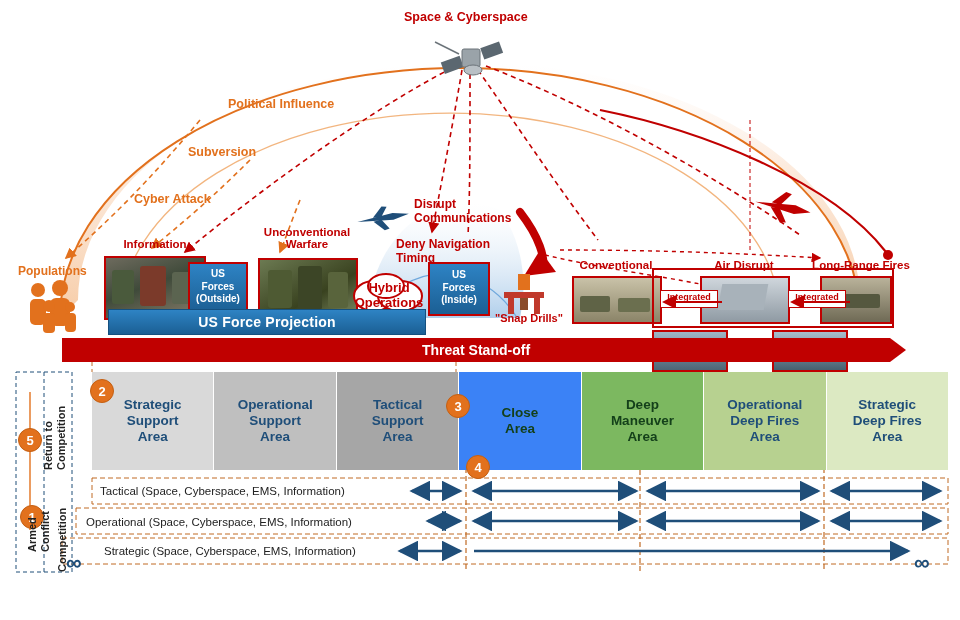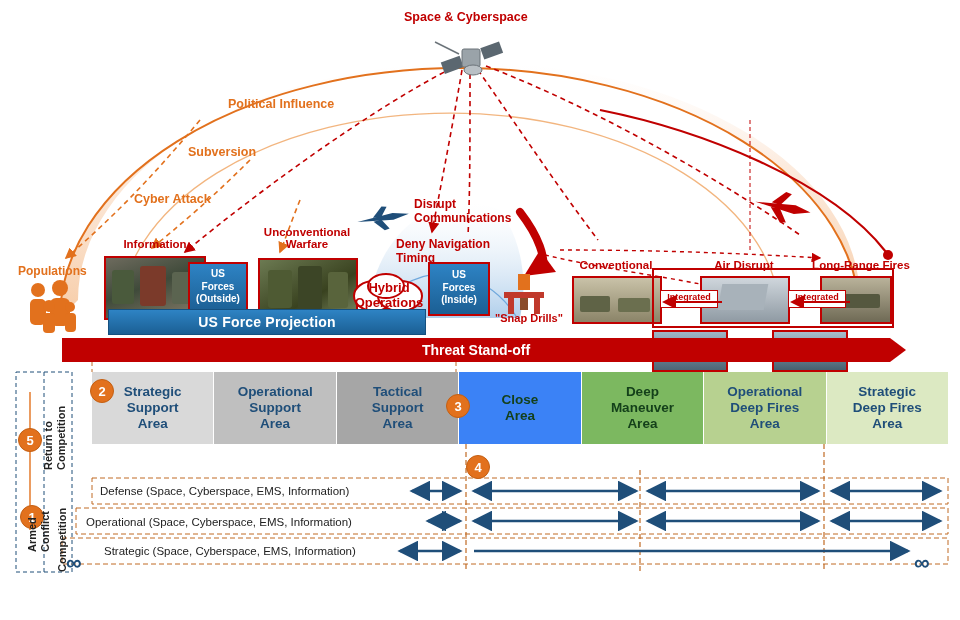--- a/index.html
+++ b/index.html
@@ -37,21 +37,21 @@
     background:#c00000;color:#fff;font-weight:bold;font-size:14px;
     display:flex;align-items:center;justify-content:center;
   }
   #threat:after{
     content:"";position:absolute;right:-16px;top:0;
     border-left:16px solid #c00000;
     border-top:12px solid transparent;border-bottom:12px solid transparent;
   }
 
   
-  #band{position:absolute;left:92px;top:372px;width:856px;height:72px;display:flex;}
+  #band{position:absolute;left:92px;top:372px;width:856px;height:98px;display:flex;}
   #band .cell{
     flex:1;display:flex;align-items:center;justify-content:center;text-align:center;
     font-weight:bold;font-size:13.5px;line-height:1.2;color:#1f4e79;
     border-right:1px solid #ffffff;
   }
   #band .cell:last-child{border-right:none;}
   .g1{background:#d9d9d9;}
   .g2{background:#bfbfbf;}
   .g3{background:#a6a6a6;}
   .c1{background:#3b82f6;color:#14401a !important;}
@@ -366,21 +366,21 @@
 Area</span>
       </div>
   </div>
 
   <div class="marker" style="left:20px;top:505px;">1</div>
   <div class="marker" style="left:90px;top:379px;">2</div>
   <div class="marker" style="left:446px;top:394px;">3</div>
   <div class="marker" style="left:466px;top:455px;">4</div>
   <div class="marker" style="left:18px;top:428px;">5</div>
 
-  <div class="rowlabel" style="left:100px;top:485px;">Defense (Space, Cyberspace, EMS, Information)</div>
+  <div class="rowlabel" style="left:100px;top:485px;">Tactical (Space, Cyberspace, EMS, Information)</div>
   <div class="rowlabel" style="left:86px;top:500px;margin-top:16px;">Operational (Space, Cyberspace, EMS, Information)</div>
   <div class="rowlabel" style="left:104px;top:545px;">Strategic (Space, Cyberspace, EMS, Information)</div>
 
   <div class="vtxt" style="left:56px;top:572px;">Competition</div>
   <div class="vtxt" style="left:42px;top:470px;white-space:pre;line-height:1.15;">Return to
 Competition</div>
   <div class="vtxt" style="left:26px;top:552px;white-space:pre;line-height:1.15;">Armed
 Conflict</div>
 
   <div class="infty" style="left:66px;top:550px;">∞</div>

